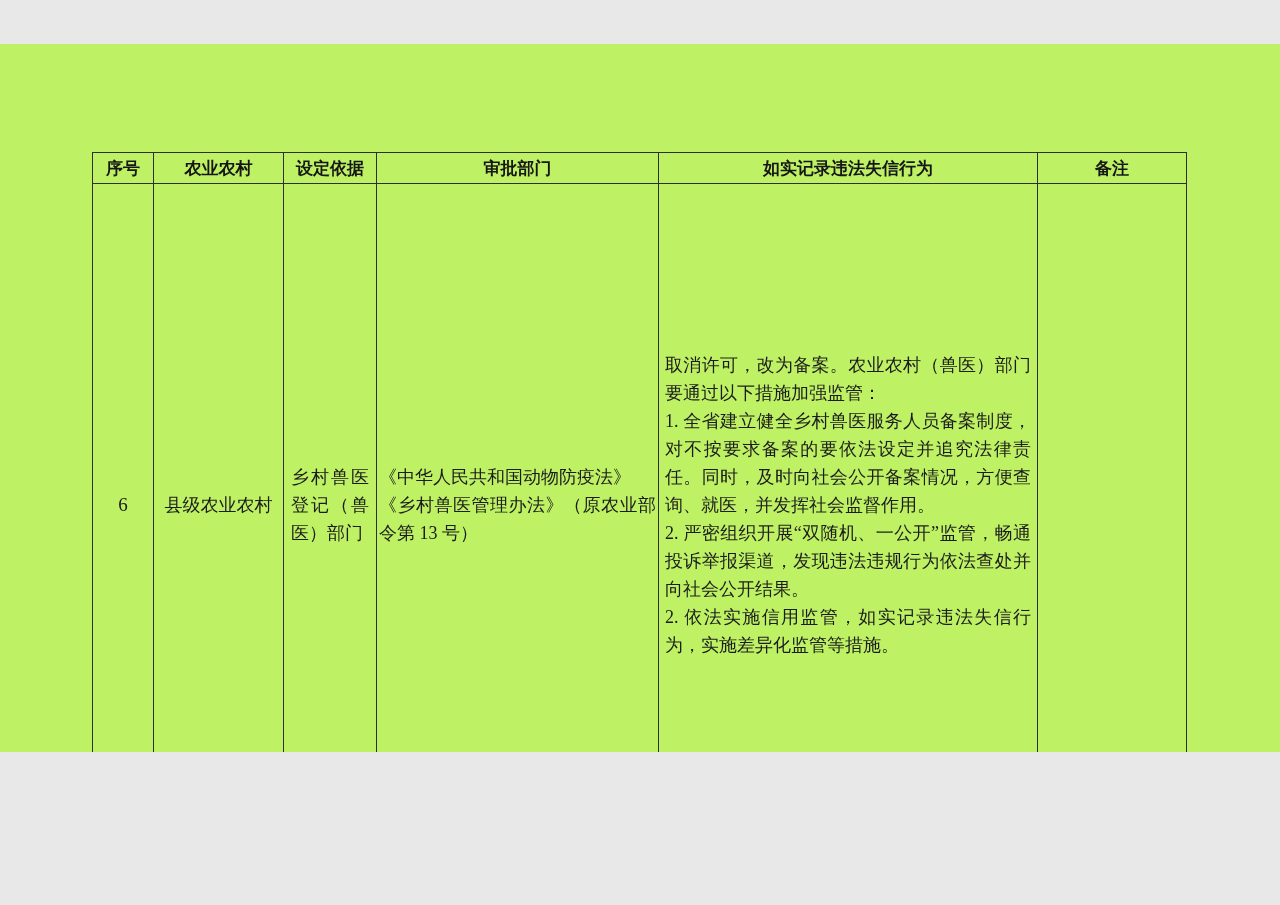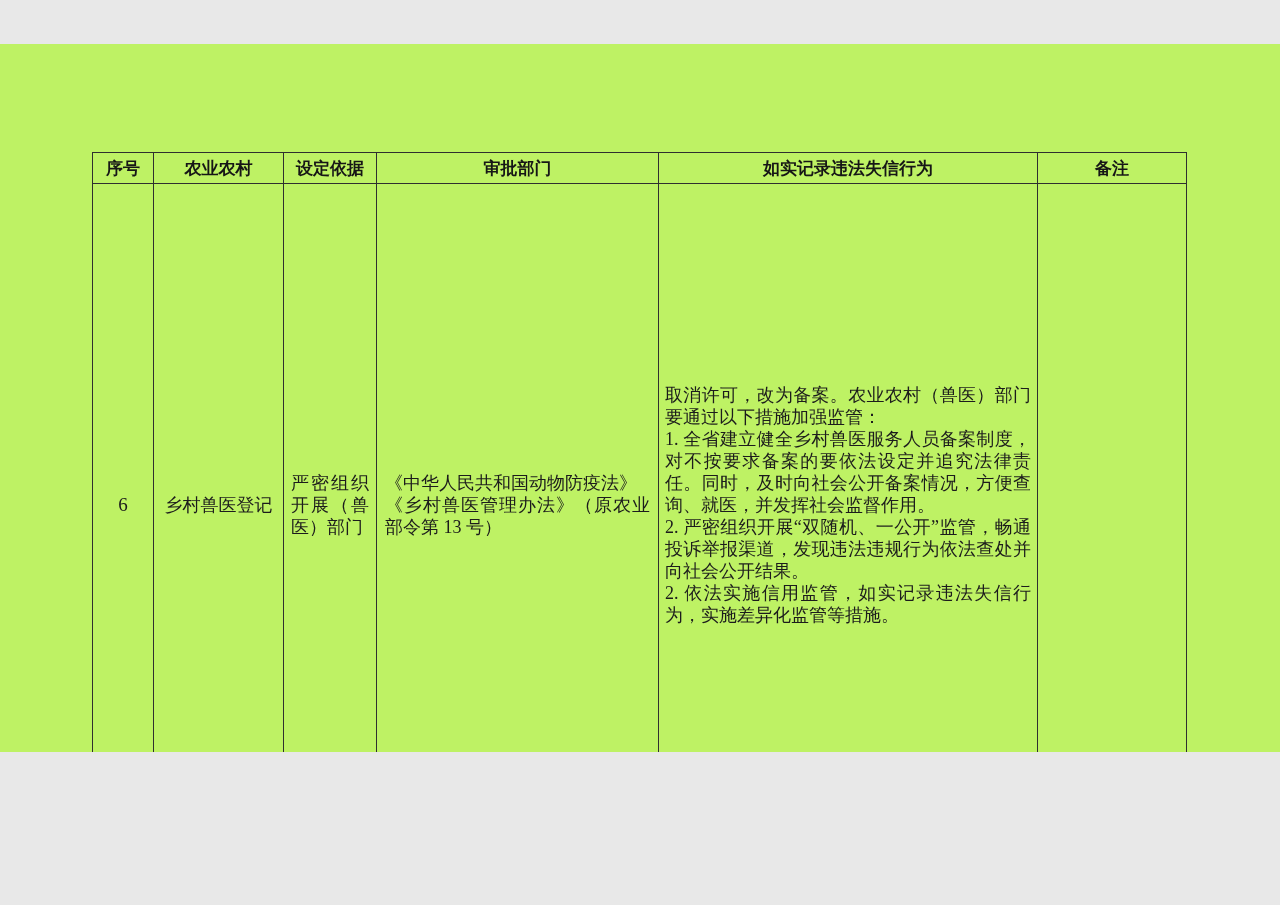--- a/index.html
+++ b/index.html
@@ -32,26 +32,26 @@
     font-family: "Liberation Sans", sans-serif;
     font-weight: 600;
     font-size: 17px;
     text-align: center;
     white-space: nowrap;
     color: #161616;
   }
   .doc-table td {
     height: 642px;
     font-size: 18px;
-    line-height: 22px;
+    line-height: 28px;
   }
   td.cell-center { text-align: center; }
   td.cell-seq { font-size: 19px; }
   td.cell-dept { padding: 0 7px; text-align: justify; }
-  td.cell-basis { padding: 0 8px; }
+  td.cell-basis { padding: 0 2px; }
   td.cell-basis .line { text-align: justify; }
   td.cell-measures { padding: 0 6px; }
   td.cell-measures .para { text-align: justify; }
   .footer {
     position: absolute;
     left: 92px;
     top: 804px;
     width: 1094px;
     text-align: center;
     font-size: 19px;
@@ -91,22 +91,22 @@
           <span>如实记录违法失信行为</span>
         </th>
         <th>
           <span>备注</span>
         </th>
       </tr>
     </thead>
     <tbody>
       <tr>
         <td class="cell-center cell-seq">6</td>
-        <td class="cell-center">乡村兽医登记</td>
-        <td class="cell-dept">严密组织开展（兽医）部门</td>
+        <td class="cell-center">县级农业农村</td>
+        <td class="cell-dept">乡村兽医登记（兽医）部门</td>
         <td class="cell-basis">
           <div class="line">《中华人民共和国动物防疫法》</div>
           <div class="line">《乡村兽医管理办法》（原农业部令第 13 号）</div>
         </td>
         <td class="cell-measures">
           <div class="para">取消许可，改为备案。农业农村（兽医）部门要通过以下措施加强监管：</div>
           <div class="para">1. 全省建立健全乡村兽医服务人员备案制度，对不按要求备案的要依法设定并追究法律责任。同时，及时向社会公开备案情况，方便查询、就医，并发挥社会监督作用。</div>
           <div class="para">2. 严密组织开展“双随机、一公开”监管，畅通投诉举报渠道，发现违法违规行为依法查处并向社会公开结果。</div>
           <div class="para">2. 依法实施信用监管，如实记录违法失信行为，实施差异化监管等措施。</div>
         </td>

